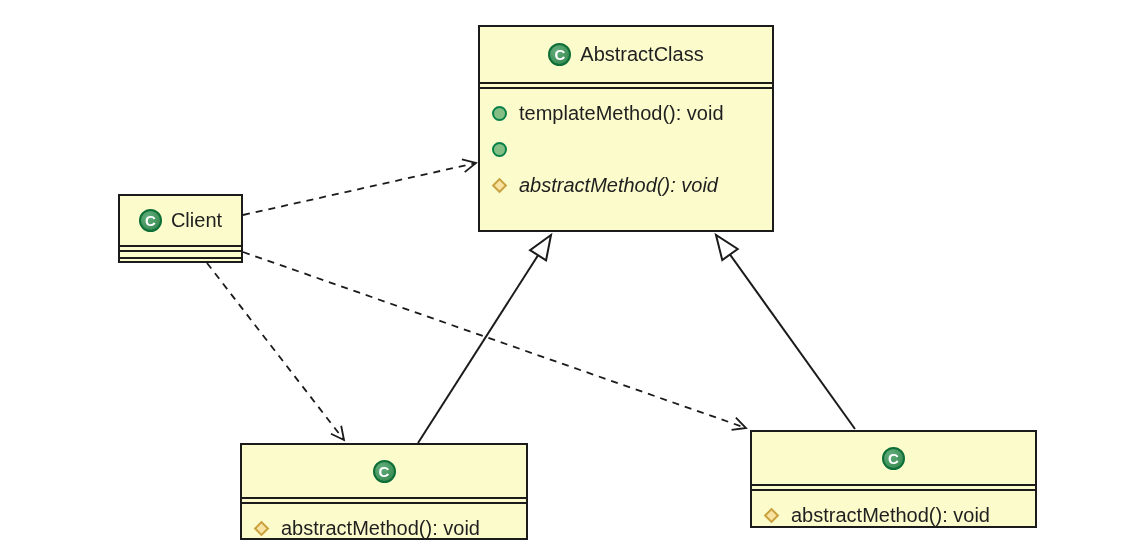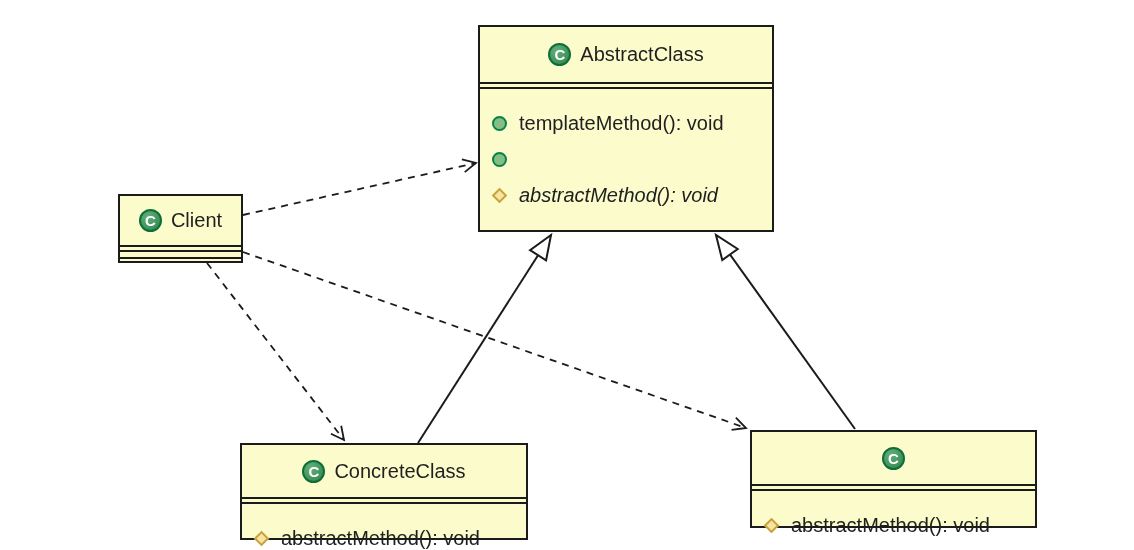--- a/index.html
+++ b/index.html
@@ -19,21 +19,21 @@
   }
   .sep-gap { height:3px; border-bottom:2px solid #1b1b1b; }   
   .empty-compartment { border-bottom:2px solid #1b1b1b; }
 
   .class-icon {
     width:23px; height:23px; border-radius:50%; box-sizing:border-box;
     background:radial-gradient(circle at 35% 30%, #63AE7C, #2F8449);
     border:2px solid #0D6E37; color:#ffffff; font-weight:700; font-size:15px;
     display:flex; align-items:center; justify-content:center; flex:0 0 auto;
   }
-  .methods { padding:16px 10px 0 12px; }
+  .methods { padding:6px 10px 0 12px; }
   .method-row { display:flex; align-items:center; gap:12px; font-size:20px; white-space:nowrap; }
   .method-row.h36 { height:36px; }
   .method-row.h37 { height:37px; }
   .italic { font-style:italic; }
 
   .vis-icon { flex:0 0 auto; box-sizing:border-box; }
   .vis-public {
     width:15px; height:15px; border-radius:50%;
     background:#84BE84; border:2px solid #078048;
   }
@@ -91,21 +91,20 @@
       <span class="class-icon">C</span>
       <span>Client</span>
     </div>
     <div class="sep-gap"></div>
     <div class="empty-compartment" style="height:5px;"></div>
   </div>
 
   <div class="uml-class" style="left:240px; top:443px; width:288px; height:97px;">
     <div class="uml-title" style="height:52px;">
       <span class="class-icon">C</span>
-      <span>ConcreteClass</span>
     </div>
     <div class="sep-gap"></div>
     <div class="methods">
       <div class="method-row h36">
         <span class="vis-icon vis-protected"></span>
         <span>abstractMethod(): void</span>
       </div>
     </div>
   </div>
 

